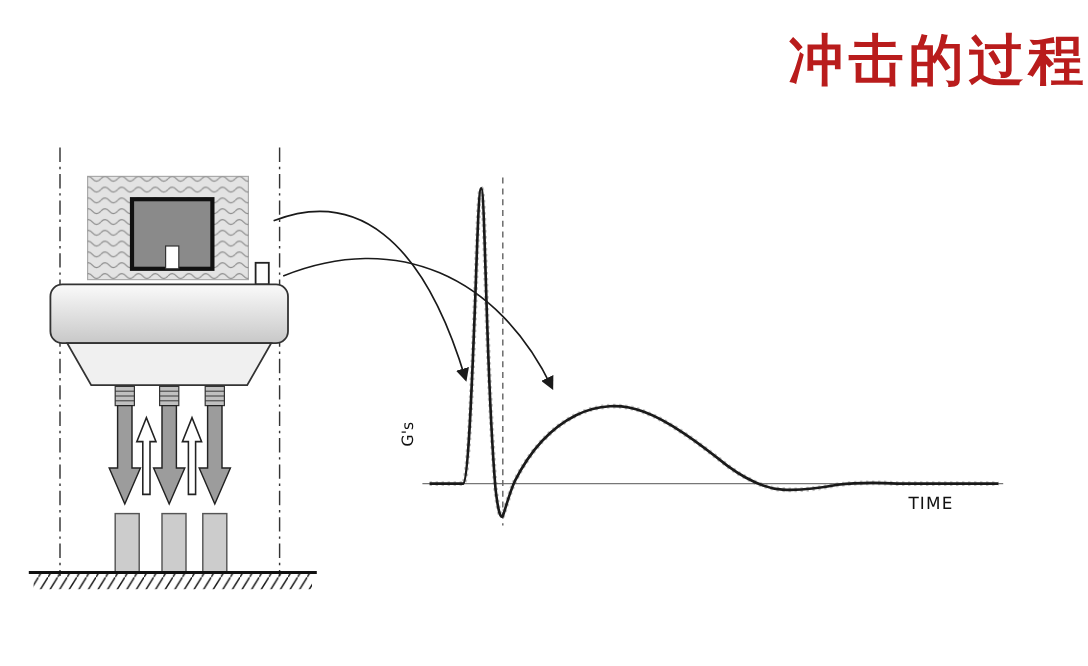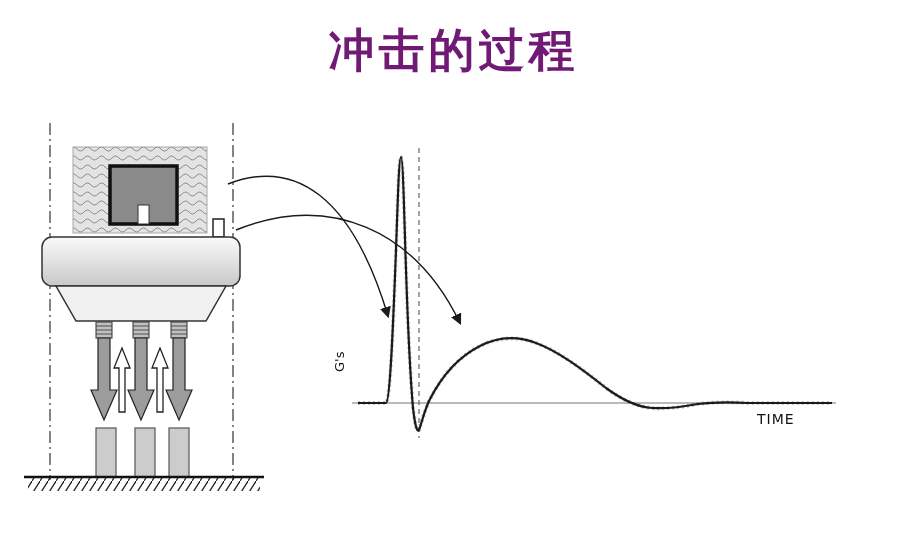--- a/index.html
+++ b/index.html
@@ -7,26 +7,26 @@
     position:relative;
     width:907px;height:555px;
     background:#ffffff;
     overflow:hidden;
     font-family:"DejaVu Sans", sans-serif;
   }
   .title{
     position:absolute;
     top:20px;left:0;width:100%;
     margin:0;
-    text-align:center;
+    text-align:right;
     font-family:"DejaVu Serif", serif;
     font-weight:700;
     font-size:46px;
     letter-spacing:4px;
-    color:#701a75;
+    color:#b91c1c;
   }
   svg.diagram{
     position:absolute;
     top:0;left:0;
   }
 </style>
 </head>
 <body>
 
 <div class="page">

